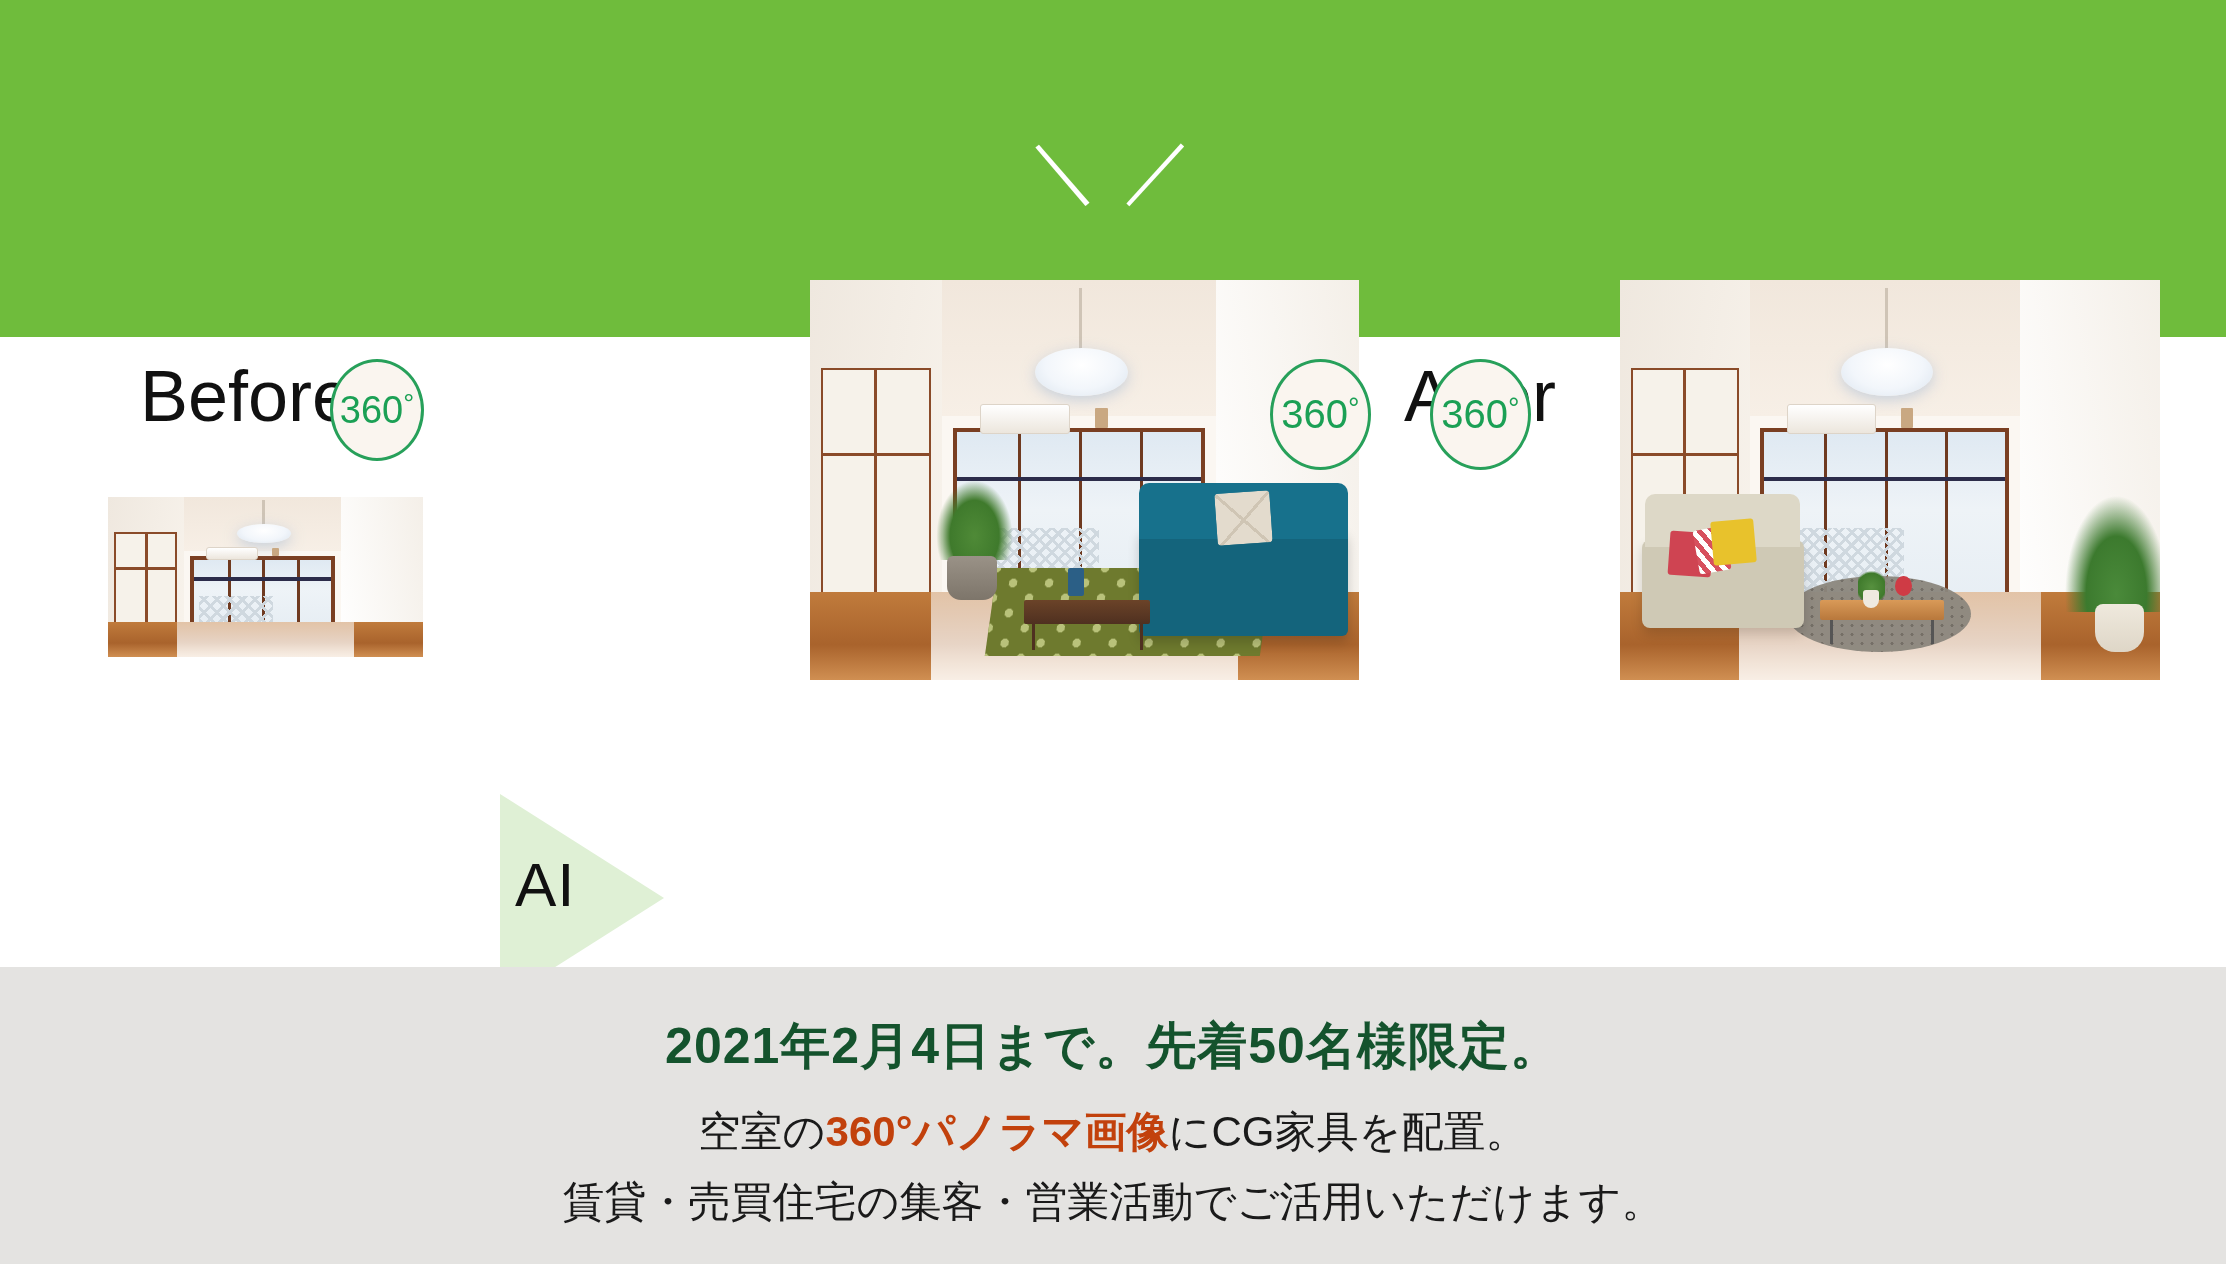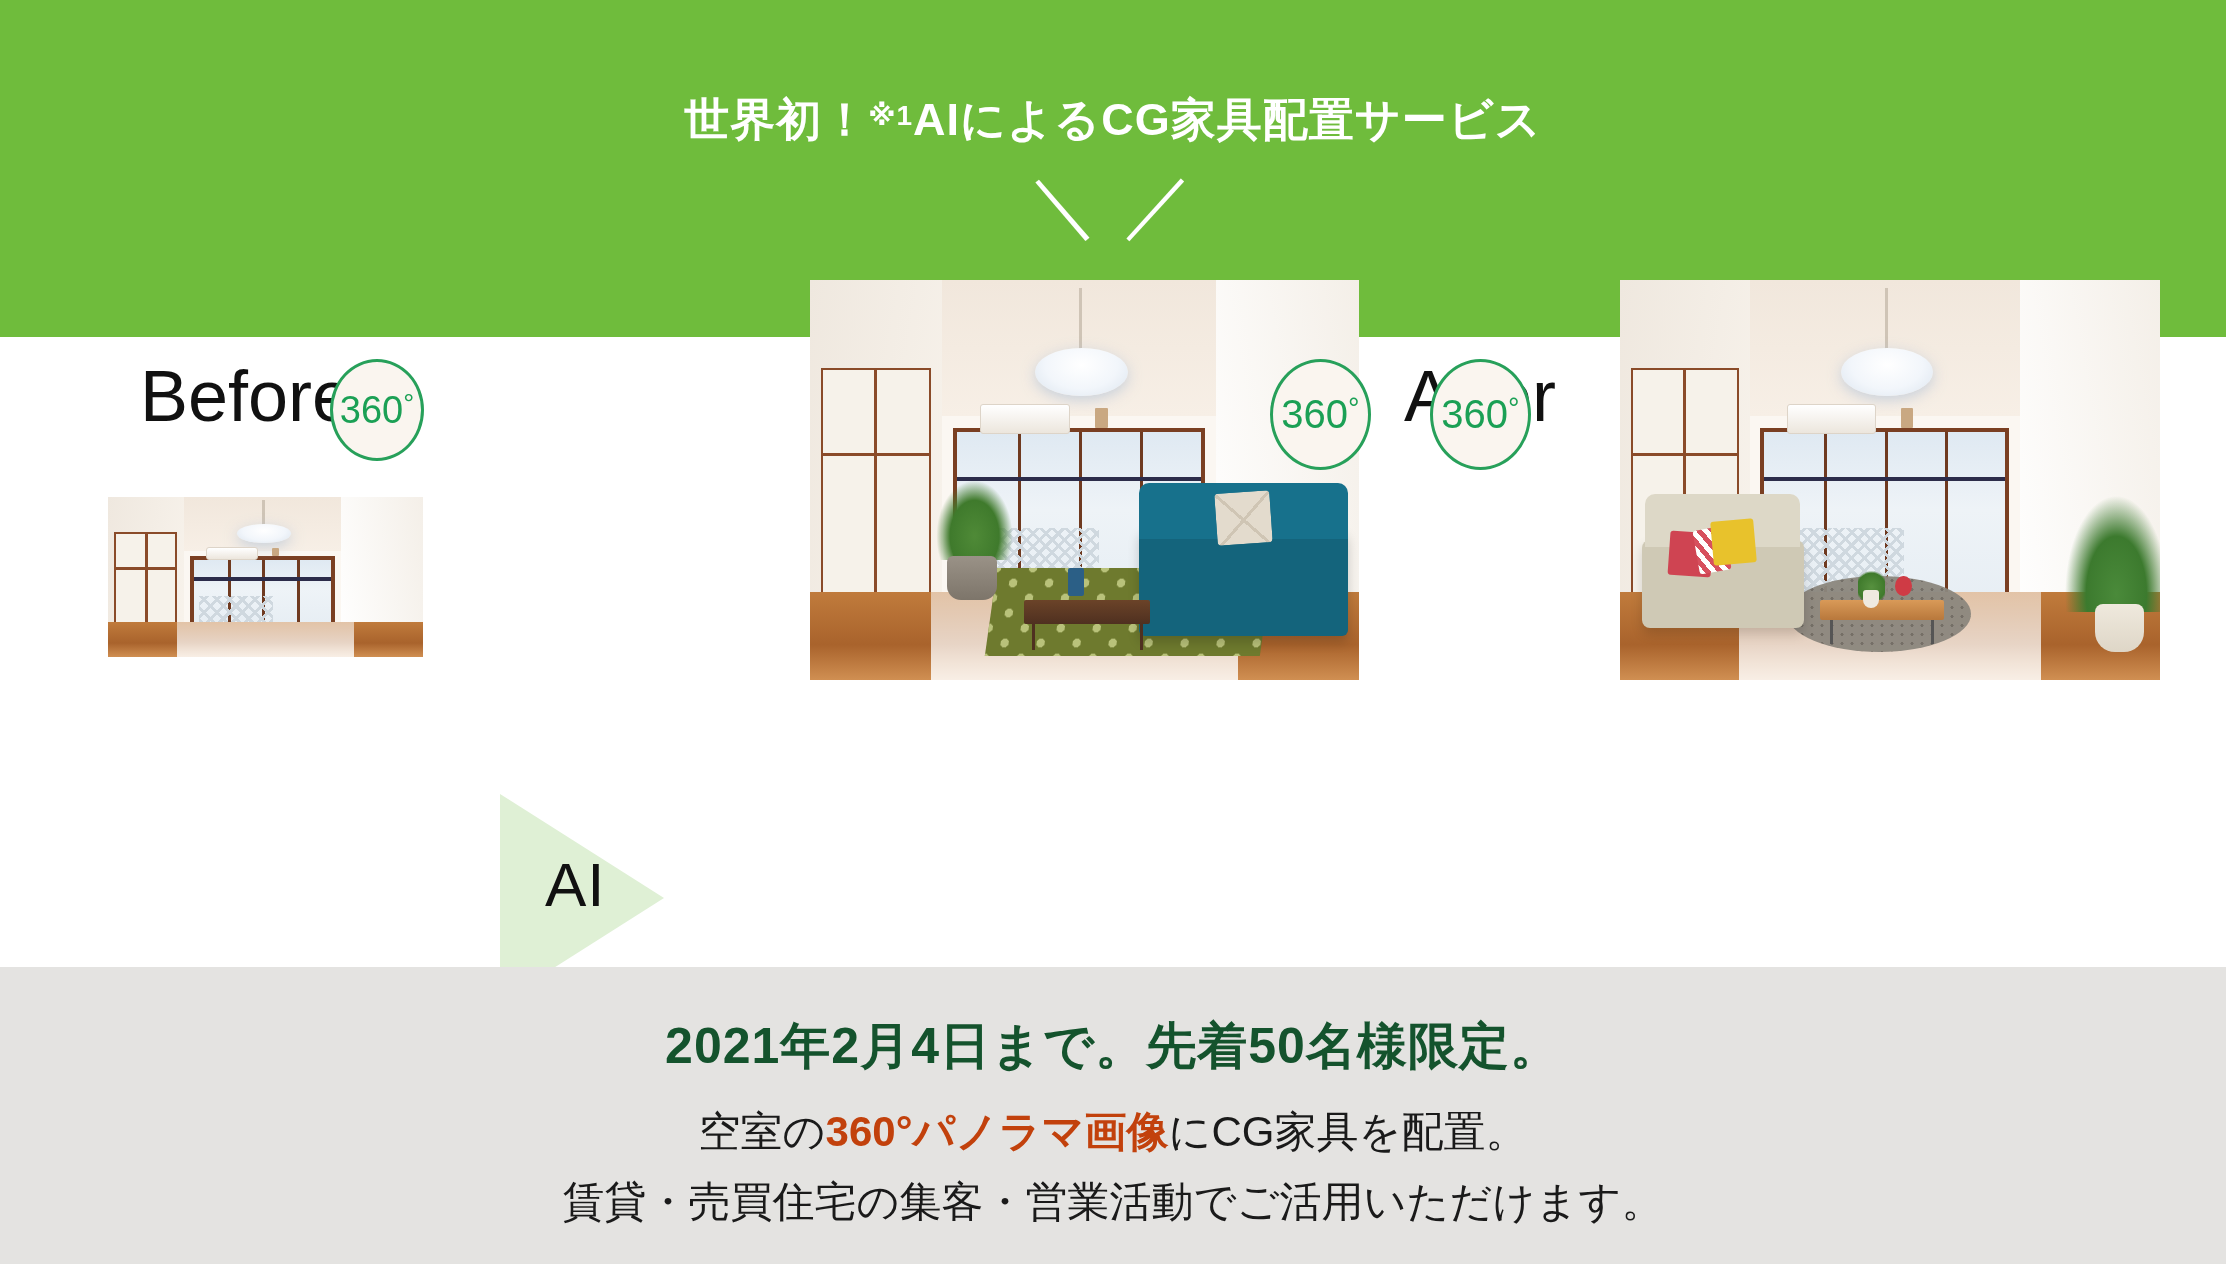--- a/index.html
+++ b/index.html
@@ -172,21 +172,21 @@
   .badge360 .deg{font-size:.72em;vertical-align:top;position:relative;top:-.22em;}
 
   
   .ai-arrow{
     position:absolute;left:500px;top:457px;width:0;height:0;
     border-top:104px solid transparent;
     border-bottom:104px solid transparent;
     border-left:164px solid #dff0d5;
   }
   .ai-text{
-    position:absolute;left:545px;top:512px;
+    position:absolute;left:515px;top:512px;
     font-size:62px;color:#111111;letter-spacing:1px;
   }
 
   
   .footer{
     position:absolute;left:0;top:967px;width:2226px;height:297px;
     background:#e4e3e1;
     display:flex;flex-direction:column;align-items:center;
   }
   .f-date{
@@ -198,25 +198,20 @@
     margin-top:24px;
     font-size:42px;color:#1a1a1a;letter-spacing:0px;white-space:nowrap;
   }
   .f-line2{margin-top:14px;}
   .hl-green{color:#c2410c;font-weight:bold;}
 </style>
 </head>
 <body>
 
 <div class="header">
-  <div class="header-line1">
-    <span>世界初！</span>
-      <span class="hl1-note">※1</span>
-      <span> AIによるCG家具配置サービス</span>
-  </div>
   <div class="header-line2">
     <span class="slash">＼</span>
     <span class="slash">／</span>
   </div>
 </div>
 
 <div class="middle">
 
   <div class="label-before">Before</div>
   <div class="label-after">After</div>

